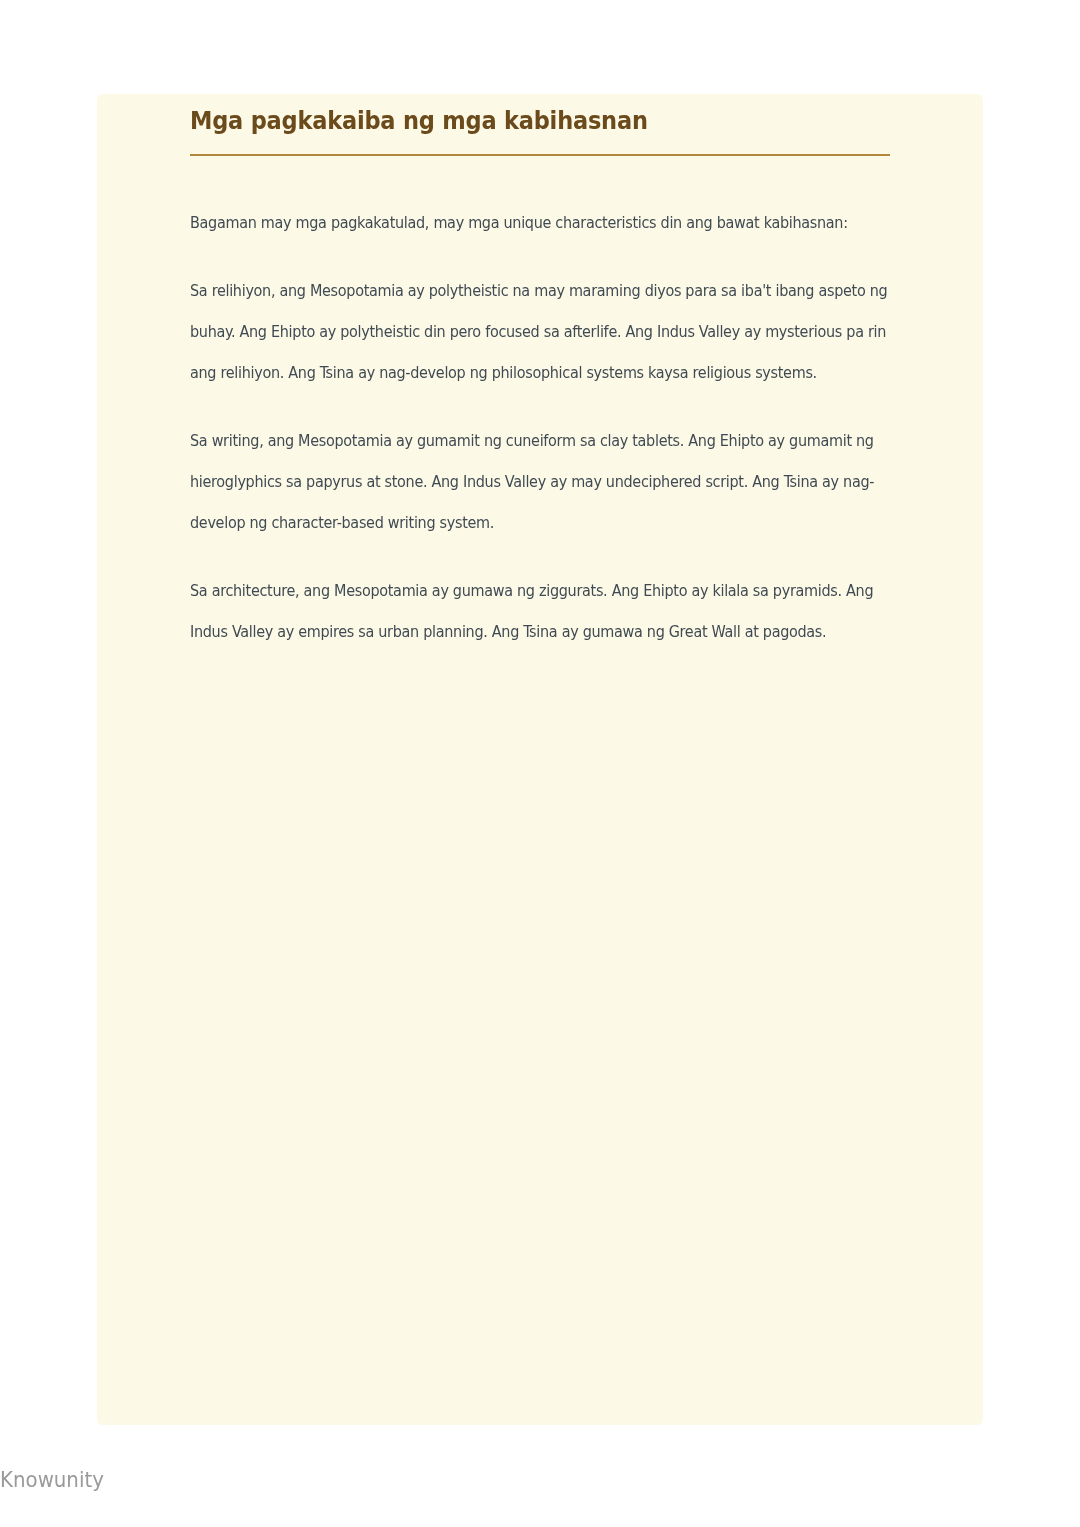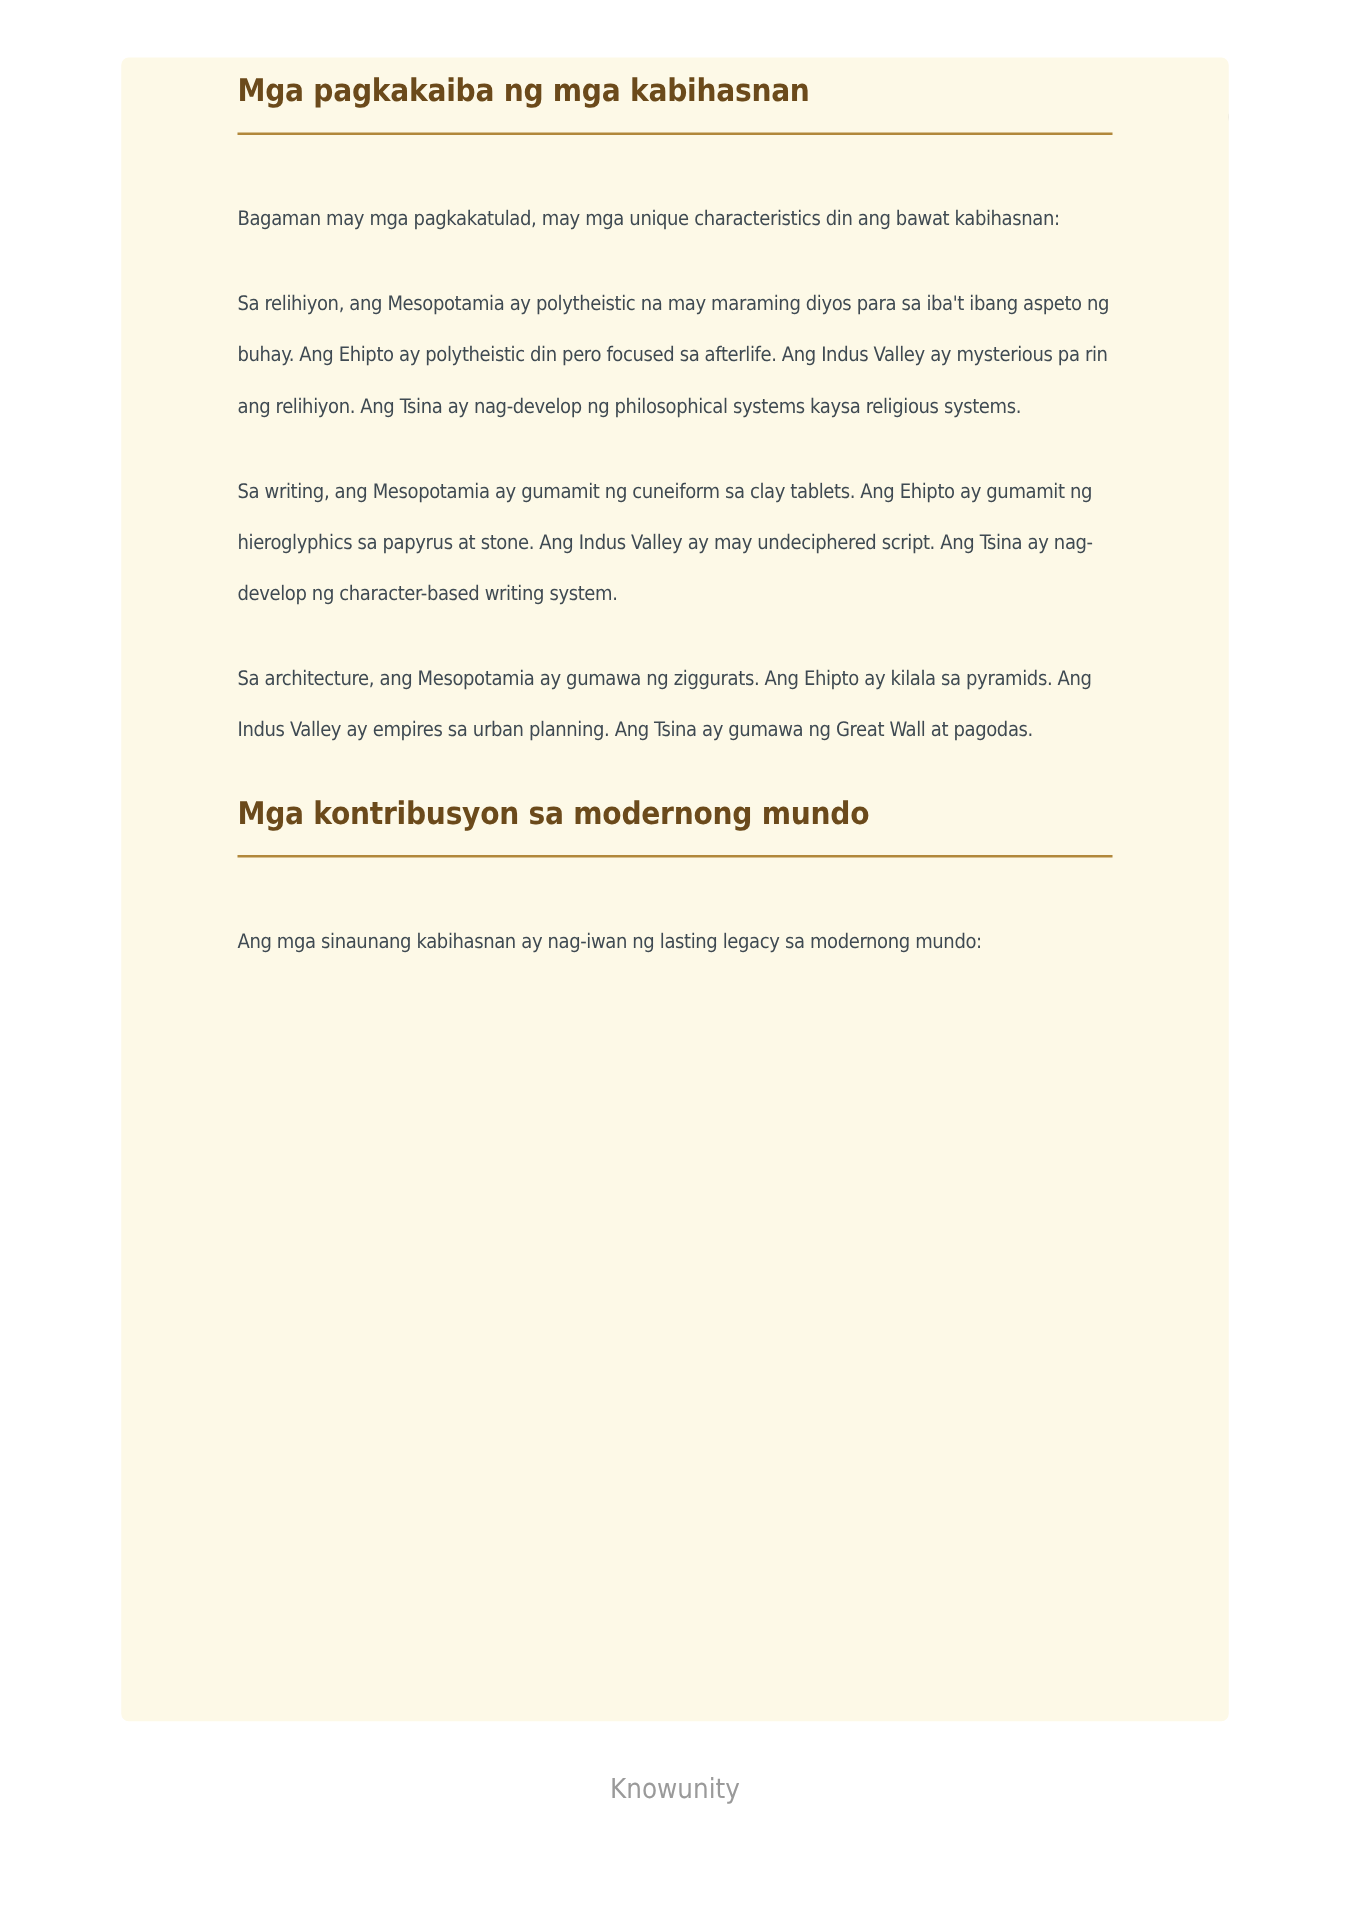--- a/index.html
+++ b/index.html
@@ -26,21 +26,21 @@
     right: 96px;
     font-family: "Liberation Serif", "DejaVu Serif", serif;
     font-size: 21px;
     color: #74747C;
     letter-spacing: 0.5px;
   }
 
   .card {
     position: relative;
     margin-left: 97px;
-    margin-top: 46px;
+    margin-top: 94px;
     width: 886px;
     min-height: 1331px;
     background: #FDF9E7;
     border-radius: 6px;
     padding: 10px 93px 14px 93px;
   }
 
   .section-heading {
     font-size: 25px;
     font-weight: bold;
@@ -70,21 +70,20 @@
     margin-top: 46px;
   }
 
   .section + .section .section-heading {
     margin-top: 30px;
   }
 
   .footer {
     margin-top: 42px;
     padding-bottom: 32px;
-    text-align: center;
     font-size: 22px;
     color: #9A9A9A;
     font-stretch: condensed;
   }
 </style>
 </head>
 <body>
 
 <div class="page">
 
@@ -99,24 +98,18 @@
       <p class="first-after-divider">Bagaman may mga pagkakatulad, may mga unique characteristics din ang bawat kabihasnan:</p>
 
       <p>Sa relihiyon, ang Mesopotamia ay polytheistic na may maraming diyos para sa iba't ibang aspeto ng buhay. Ang Ehipto ay polytheistic din pero focused sa afterlife. Ang Indus Valley ay mysterious pa rin ang relihiyon. Ang Tsina ay nag-develop ng philosophical systems kaysa religious systems.</p>
 
       <p>Sa writing, ang Mesopotamia ay gumamit ng cuneiform sa clay tablets. Ang Ehipto ay gumamit ng hieroglyphics sa papyrus at stone. Ang Indus Valley ay may undeciphered script. Ang Tsina ay nag-develop ng character-based writing system.</p>
 
       <p>Sa architecture, ang Mesopotamia ay gumawa ng ziggurats. Ang Ehipto ay kilala sa pyramids. Ang Indus Valley ay empires sa urban planning. Ang Tsina ay gumawa ng Great Wall at pagodas.</p>
 
     </section>
 
-    <section class="section">
-      <h2 class="section-heading">Mga kontribusyon sa modernong mundo</h2>
-      <div class="heading-divider"></div>
-
-      <p class="first-after-divider">Ang mga sinaunang kabihasnan ay nag-iwan ng lasting legacy sa modernong mundo:</p>
-    </section>
 
   </div>
 
   <div class="footer">Knowunity</div>
 
 </div>
 
 </body></html>

